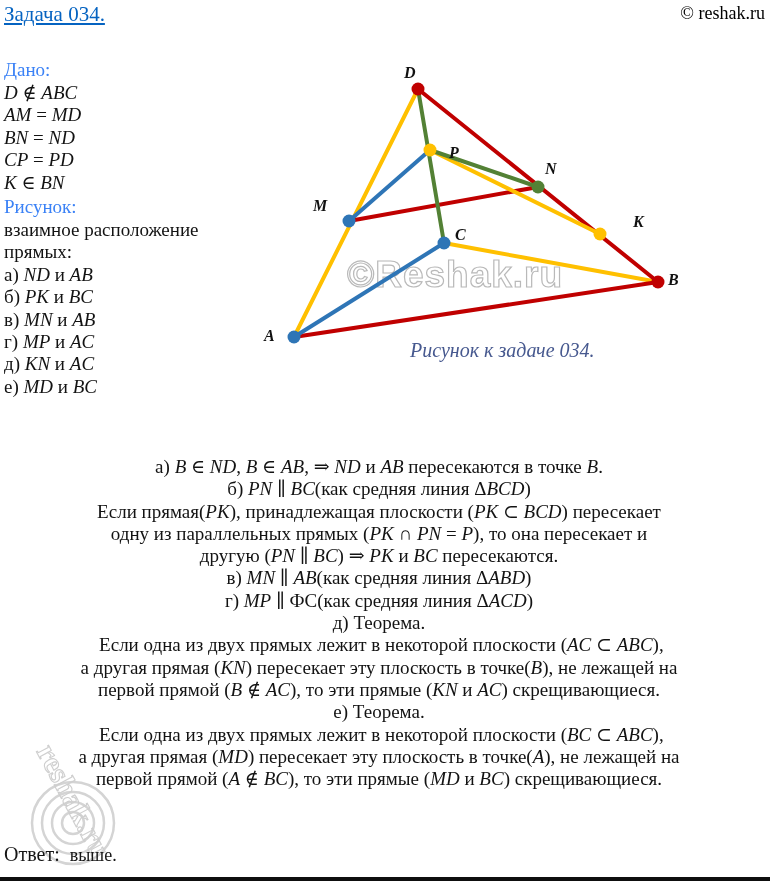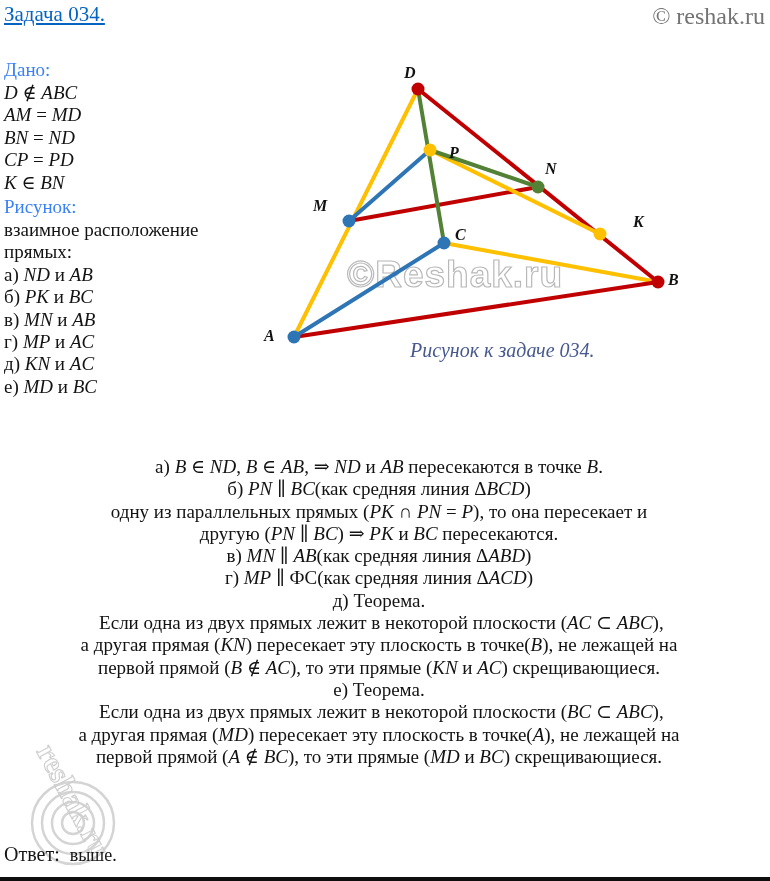--- a/index.html
+++ b/index.html
@@ -7,21 +7,21 @@
     width:770px;height:881px;position:relative;overflow:hidden;
     background:#ffffff;
     font-family:"Liberation Serif","DejaVu Serif",serif;
     color:#161616;
   }
   .abs{position:absolute;}
   #page-title{
     left:4px;top:2px;font-size:21px;color:#0563C1;
     text-decoration:underline;cursor:pointer;
   }
-  #copyright{right:5px;top:3px;font-size:24px;color:#737373;}
+  #copyright{right:5px;top:3px;font-size:18px;color:#000000;}
   .heading{
     font-size:19px;color:#3b82f6;
     line-height:24px;white-space:pre;
   }
   #given-section{left:4px;top:58px;width:260px;}
   #task-section{left:4px;top:195px;width:270px;}
   .t-line{
     font-size:19px;line-height:22.4px;white-space:pre;color:#131313;
   }
   .t-line i{font-style:italic;}
@@ -116,20 +116,21 @@
     <text x="633" y="227" class="pt-label">K</text>
     <text x="668" y="285" class="pt-label">B</text>
     <text x="264" y="341" class="pt-label">A</text>
   </svg>
 <div class="abs" id="figure-caption">Рисунок к задаче 034.</div>
 
 <div class="abs" id="solution-section">
   <div id="solution-lines">
       <div class="t-line">а) <i>B</i> ∈ <i>ND</i>, <i>B</i> ∈ <i>AB</i>, ⇒ <i>ND</i> и <i>AB</i> пересекаются в точке <i>B</i>.</div>
       <div class="t-line">б) <i>PN</i> ∥ <i>BC</i>(как средняя линия Δ<i>BCD</i>)</div>
+      <div class="t-line">Если прямая(<i>PK</i>), принадлежащая плоскости (<i>PK</i> ⊂ <i>BCD</i>) пересекает</div>
       <div class="t-line">одну из параллельных прямых (<i>PK</i> ∩ <i>PN</i> = <i>P</i>), то она пересекает и</div>
       <div class="t-line">другую (<i>PN</i> ∥ <i>BC</i>) ⇒ <i>PK</i> и <i>BC</i> пересекаются.</div>
       <div class="t-line">в) <i>MN</i> ∥ <i>AB</i>(как средняя линия Δ<i>ABD</i>)</div>
       <div class="t-line">г) <i>MP</i> ∥ ФС(как средняя линия Δ<i>ACD</i>)</div>
       <div class="t-line">д) Теорема.</div>
       <div class="t-line"> Если одна из двух прямых лежит в некоторой плоскости (<i>AC</i> ⊂ <i>ABC</i>),</div>
       <div class="t-line">а другая прямая (<i>KN</i>) пересекает эту плоскость в точке(<i>B</i>), не лежащей на</div>
       <div class="t-line">первой прямой (<i>B</i> ∉ <i>AC</i>), то эти прямые (<i>KN</i> и <i>AC</i>) скрещивающиеся.</div>
       <div class="t-line">е) Теорема.</div>
       <div class="t-line"> Если одна из двух прямых лежит в некоторой плоскости (<i>BC</i> ⊂ <i>ABC</i>),</div>

